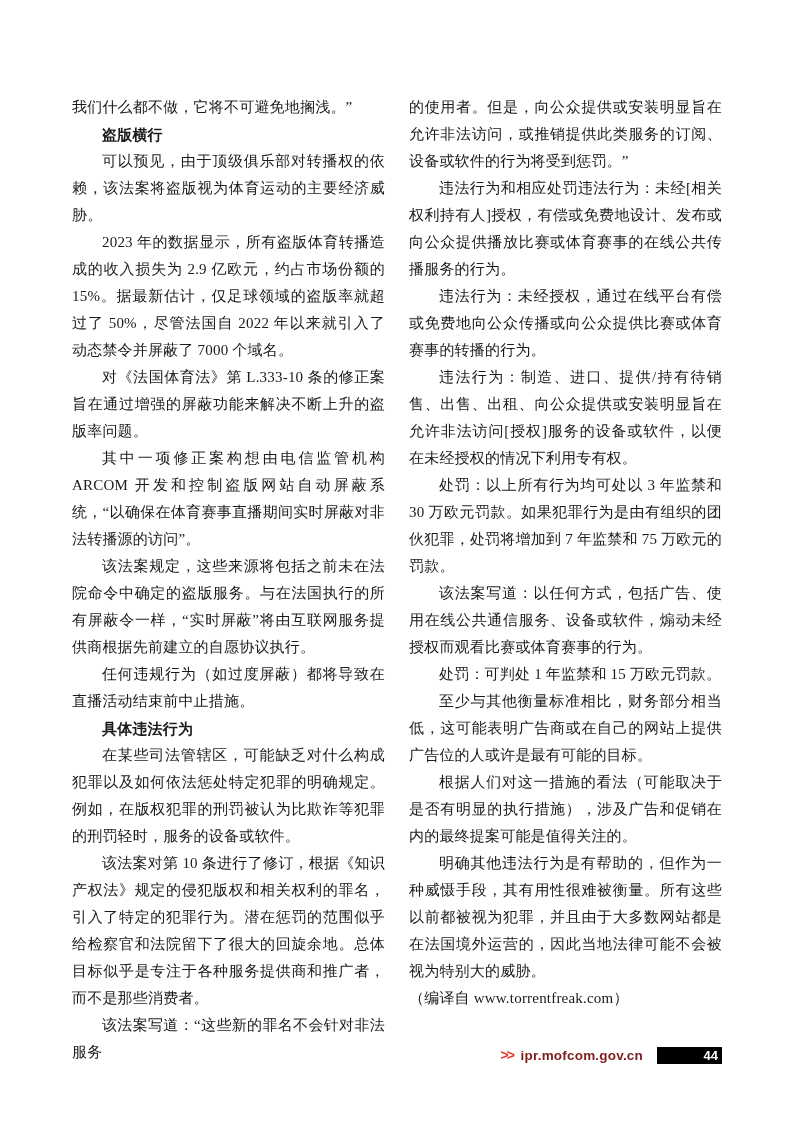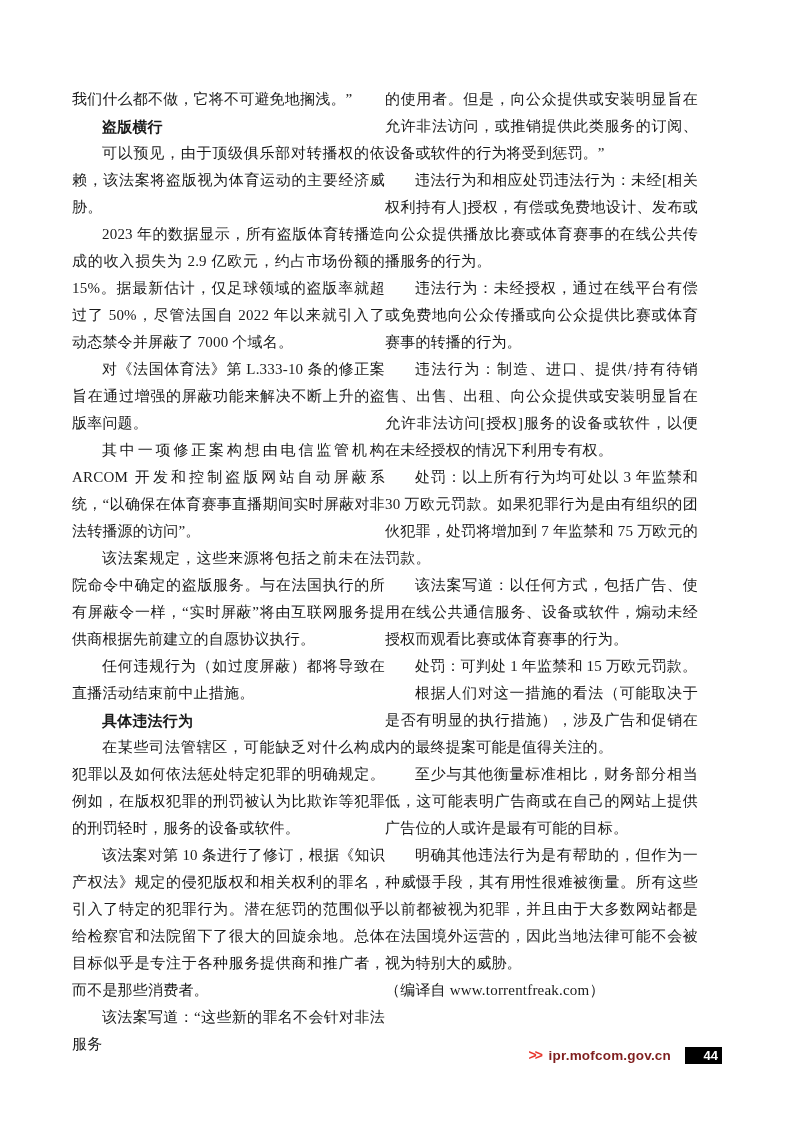--- a/index.html
+++ b/index.html
@@ -12,23 +12,24 @@
     width: 794px;
     height: 1123px;
     background: #ffffff;
     overflow: hidden;
     font-family: "Liberation Serif", "DejaVu Serif", serif;
     color: var(--body-text, #1a1a1a);
   }
   .columns {
     position: absolute;
     left: 72px;
-    top: 86px;
+    top: 94px;
     width: 650px;
     display: flex;
+    gap: 24px;
   }
   .column {
     width: 313px;
   }
   .column p,
   .column h3 {
     margin: 0;
     font-size: 15px;
     line-height: 27px;
     text-align: justify;
@@ -75,20 +76,21 @@
     margin-left: 14px;
     width: 33px;
     height: 17px;
     background: var(--badge-bg, #000000);
     color: var(--badge-text, #ffffff);
     font-size: 13px;
     font-weight: 700;
     line-height: 17px;
     text-align: right;
     padding-right: 4px;
+    padding-left: 28px;
   }
 </style>
 </head>
 <body>
 
 <div class="page">
 
   <div class="columns">
     <div class="column">
         <p>我们什么都不做，它将不可避免地搁浅。”</p>
@@ -105,22 +107,22 @@
         <p class="indent">该法案写道：“这些新的罪名不会针对非法服务</p>
       </div>
     <div class="column">
         <p>的使用者。但是，向公众提供或安装明显旨在允许非法访问，或推销提供此类服务的订阅、设备或软件的行为将受到惩罚。”</p>
         <p class="indent">违法行为和相应处罚违法行为：未经[相关权利持有人]授权，有偿或免费地设计、发布或向公众提供播放比赛或体育赛事的在线公共传播服务的行为。</p>
         <p class="indent">违法行为：未经授权，通过在线平台有偿或免费地向公众传播或向公众提供比赛或体育赛事的转播的行为。</p>
         <p class="indent">违法行为：制造、进口、提供/持有待销售、出售、出租、向公众提供或安装明显旨在允许非法访问[授权]服务的设备或软件，以便在未经授权的情况下利用专有权。</p>
         <p class="indent">处罚：以上所有行为均可处以 3 年监禁和 30 万欧元罚款。如果犯罪行为是由有组织的团伙犯罪，处罚将增加到 7 年监禁和 75 万欧元的罚款。</p>
         <p class="indent">该法案写道：以任何方式，包括广告、使用在线公共通信服务、设备或软件，煽动未经授权而观看比赛或体育赛事的行为。</p>
         <p class="indent">处罚：可判处 1 年监禁和 15 万欧元罚款。</p>
+        <p class="indent">至少与其他衡量标准相比，财务部分相当低，这可能表明广告商或在自己的网站上提供广告位的人或许是最有可能的目标。</p>
         <p class="indent">根据人们对这一措施的看法（可能取决于是否有明显的执行措施），涉及广告和促销在内的最终提案可能是值得关注的。</p>
-        <p class="indent">至少与其他衡量标准相比，财务部分相当低，这可能表明广告商或在自己的网站上提供广告位的人或许是最有可能的目标。</p>
         <p class="indent">明确其他违法行为是有帮助的，但作为一种威慑手段，其有用性很难被衡量。所有这些以前都被视为犯罪，并且由于大多数网站都是在法国境外运营的，因此当地法律可能不会被视为特别大的威胁。</p>
         <p class="align-right">（编译自 www.torrentfreak.com）</p>
       </div>
   </div>
 
   <div class="footer">
     <span class="chevrons">&gt;&gt;</span>
     <span class="site">ipr.mofcom.gov.cn</span>
     <span class="page-badge">44</span>
   </div>

